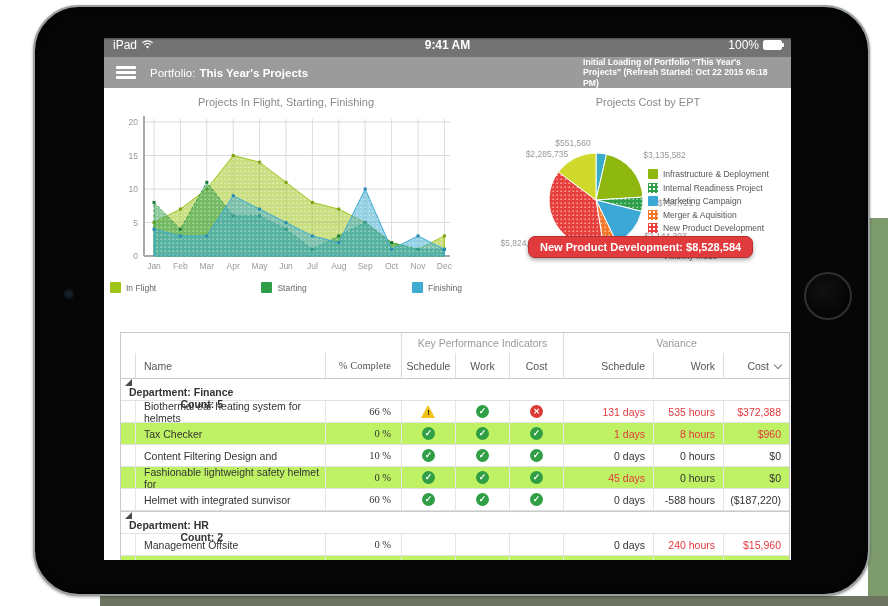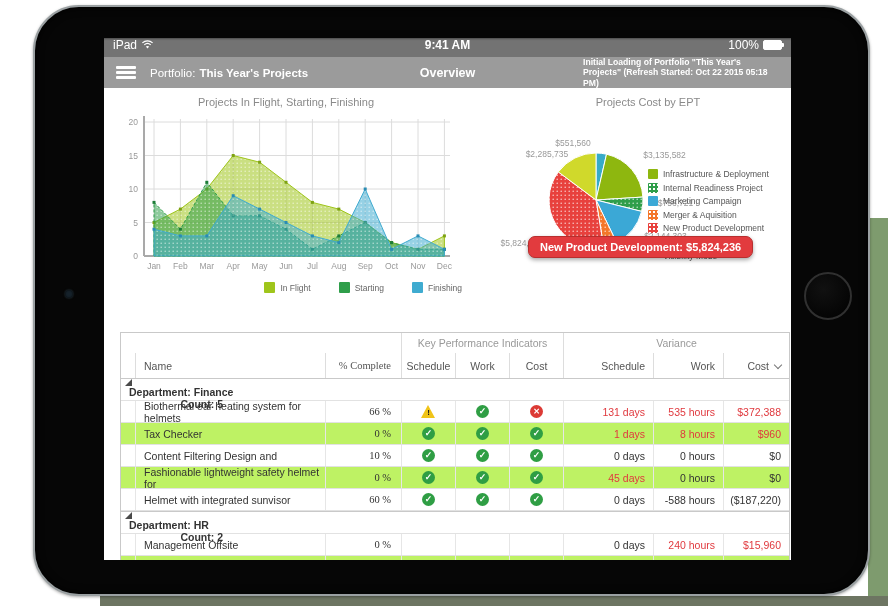--- a/index.html
+++ b/index.html
@@ -35,21 +35,21 @@
   .portfolio-line{font-size:11.5px;margin-left:14px;}
   .portfolio-line b{margin-left:4px;}
   .appbar-title{position:absolute;left:0;right:0;text-align:center;font-weight:bold;font-size:12.5px;}
   .refresh-notice{position:absolute;right:10px;top:0px;width:198px;font-size:8.6px;font-weight:bold;line-height:1.2;}
 
   
   .charts{position:absolute;left:0;top:50px;width:585px;height:244px;background:#fff;}
   .chart-title{font-size:11px;color:#8a8a8a;text-align:center;}
   .area-box{position:absolute;left:6px;top:8px;width:352px;}
   .area-box svg{display:block;margin:2px auto 0;}
-  .legend-row{display:flex;justify-content:flex-end;gap:28px;margin-top:4px;}
+  .legend-row{display:flex;justify-content:space-between;gap:28px;margin-top:4px;}
   .legend-item{display:flex;align-items:center;gap:5px;font-size:8.5px;color:#666;cursor:pointer;}
   .swatch{width:11px;height:11px;border-radius:1px;}
   .swatch.dots{background-image:radial-gradient(#ffffff 1px, rgba(255,255,255,0) 1.1px);background-size:4px 4px;}
 
   .pie-box{position:absolute;left:368px;top:8px;width:319px;height:236px;}
   .pie-box .chart-title{padding-left:33px;}
   .pie-box svg{position:absolute;left:0;top:14px;}
   .pie-legend{position:absolute;left:176px;top:73px;display:flex;flex-direction:column;gap:3.6px;}
   .pie-legend .legend-item{font-size:8.5px;color:#555;}
   .pie-legend .swatch{width:10px;height:10px;}
@@ -128,21 +128,20 @@
 
     <div class="appbar">
       <div class="hamburger">
           <div></div>
           <div></div>
           <div></div>
         </div>
       <div class="portfolio-line">
         <span>Portfolio:</span><b>This Year's Projects</b>
       </div>
-      <div class="appbar-title">Overview</div>
       <div class="refresh-notice">Initial Loading of Portfolio "This Year's Projects" (Refresh Started: Oct 22 2015 05:18 PM)</div>
     </div>
 
     <div class="charts">
       <div class="area-box">
         <div class="chart-title">Projects In Flight, Starting, Finishing</div>
         <svg id="area-svg" width="340" height="168" viewBox="0 0 340 168">
             <defs>
               <pattern id="ap0" patternUnits="userSpaceOnUse" width="4" height="4">
                 <rect width="4" height="4" fill="#9fc51b"></rect>
@@ -302,21 +301,21 @@
             </div>
             <div class="legend-item">
               <span class="swatch" style="background-color: rgb(208, 217, 43);"></span>
               <span>Software Development</span>
             </div>
             <div class="legend-item">
               <span class="swatch" style="visibility: hidden;"></span>
               <span>Visibility Mode</span>
             </div>
           </div>
-        <div class="tooltip">New Product Development: $5,824,236</div>
+        <div class="tooltip">New Product Development: $8,528,584</div>
       </div>
     </div>
 
     <div class="ptable" id="ptable">
       <div class="trow gh-row">
         <div class="tcell gh-spacer"></div>
         <div class="tcell gh-kpi">Key Performance Indicators</div>
         <div class="tcell gh-var">Variance</div>
       </div>
       <div class="trow h-row">

